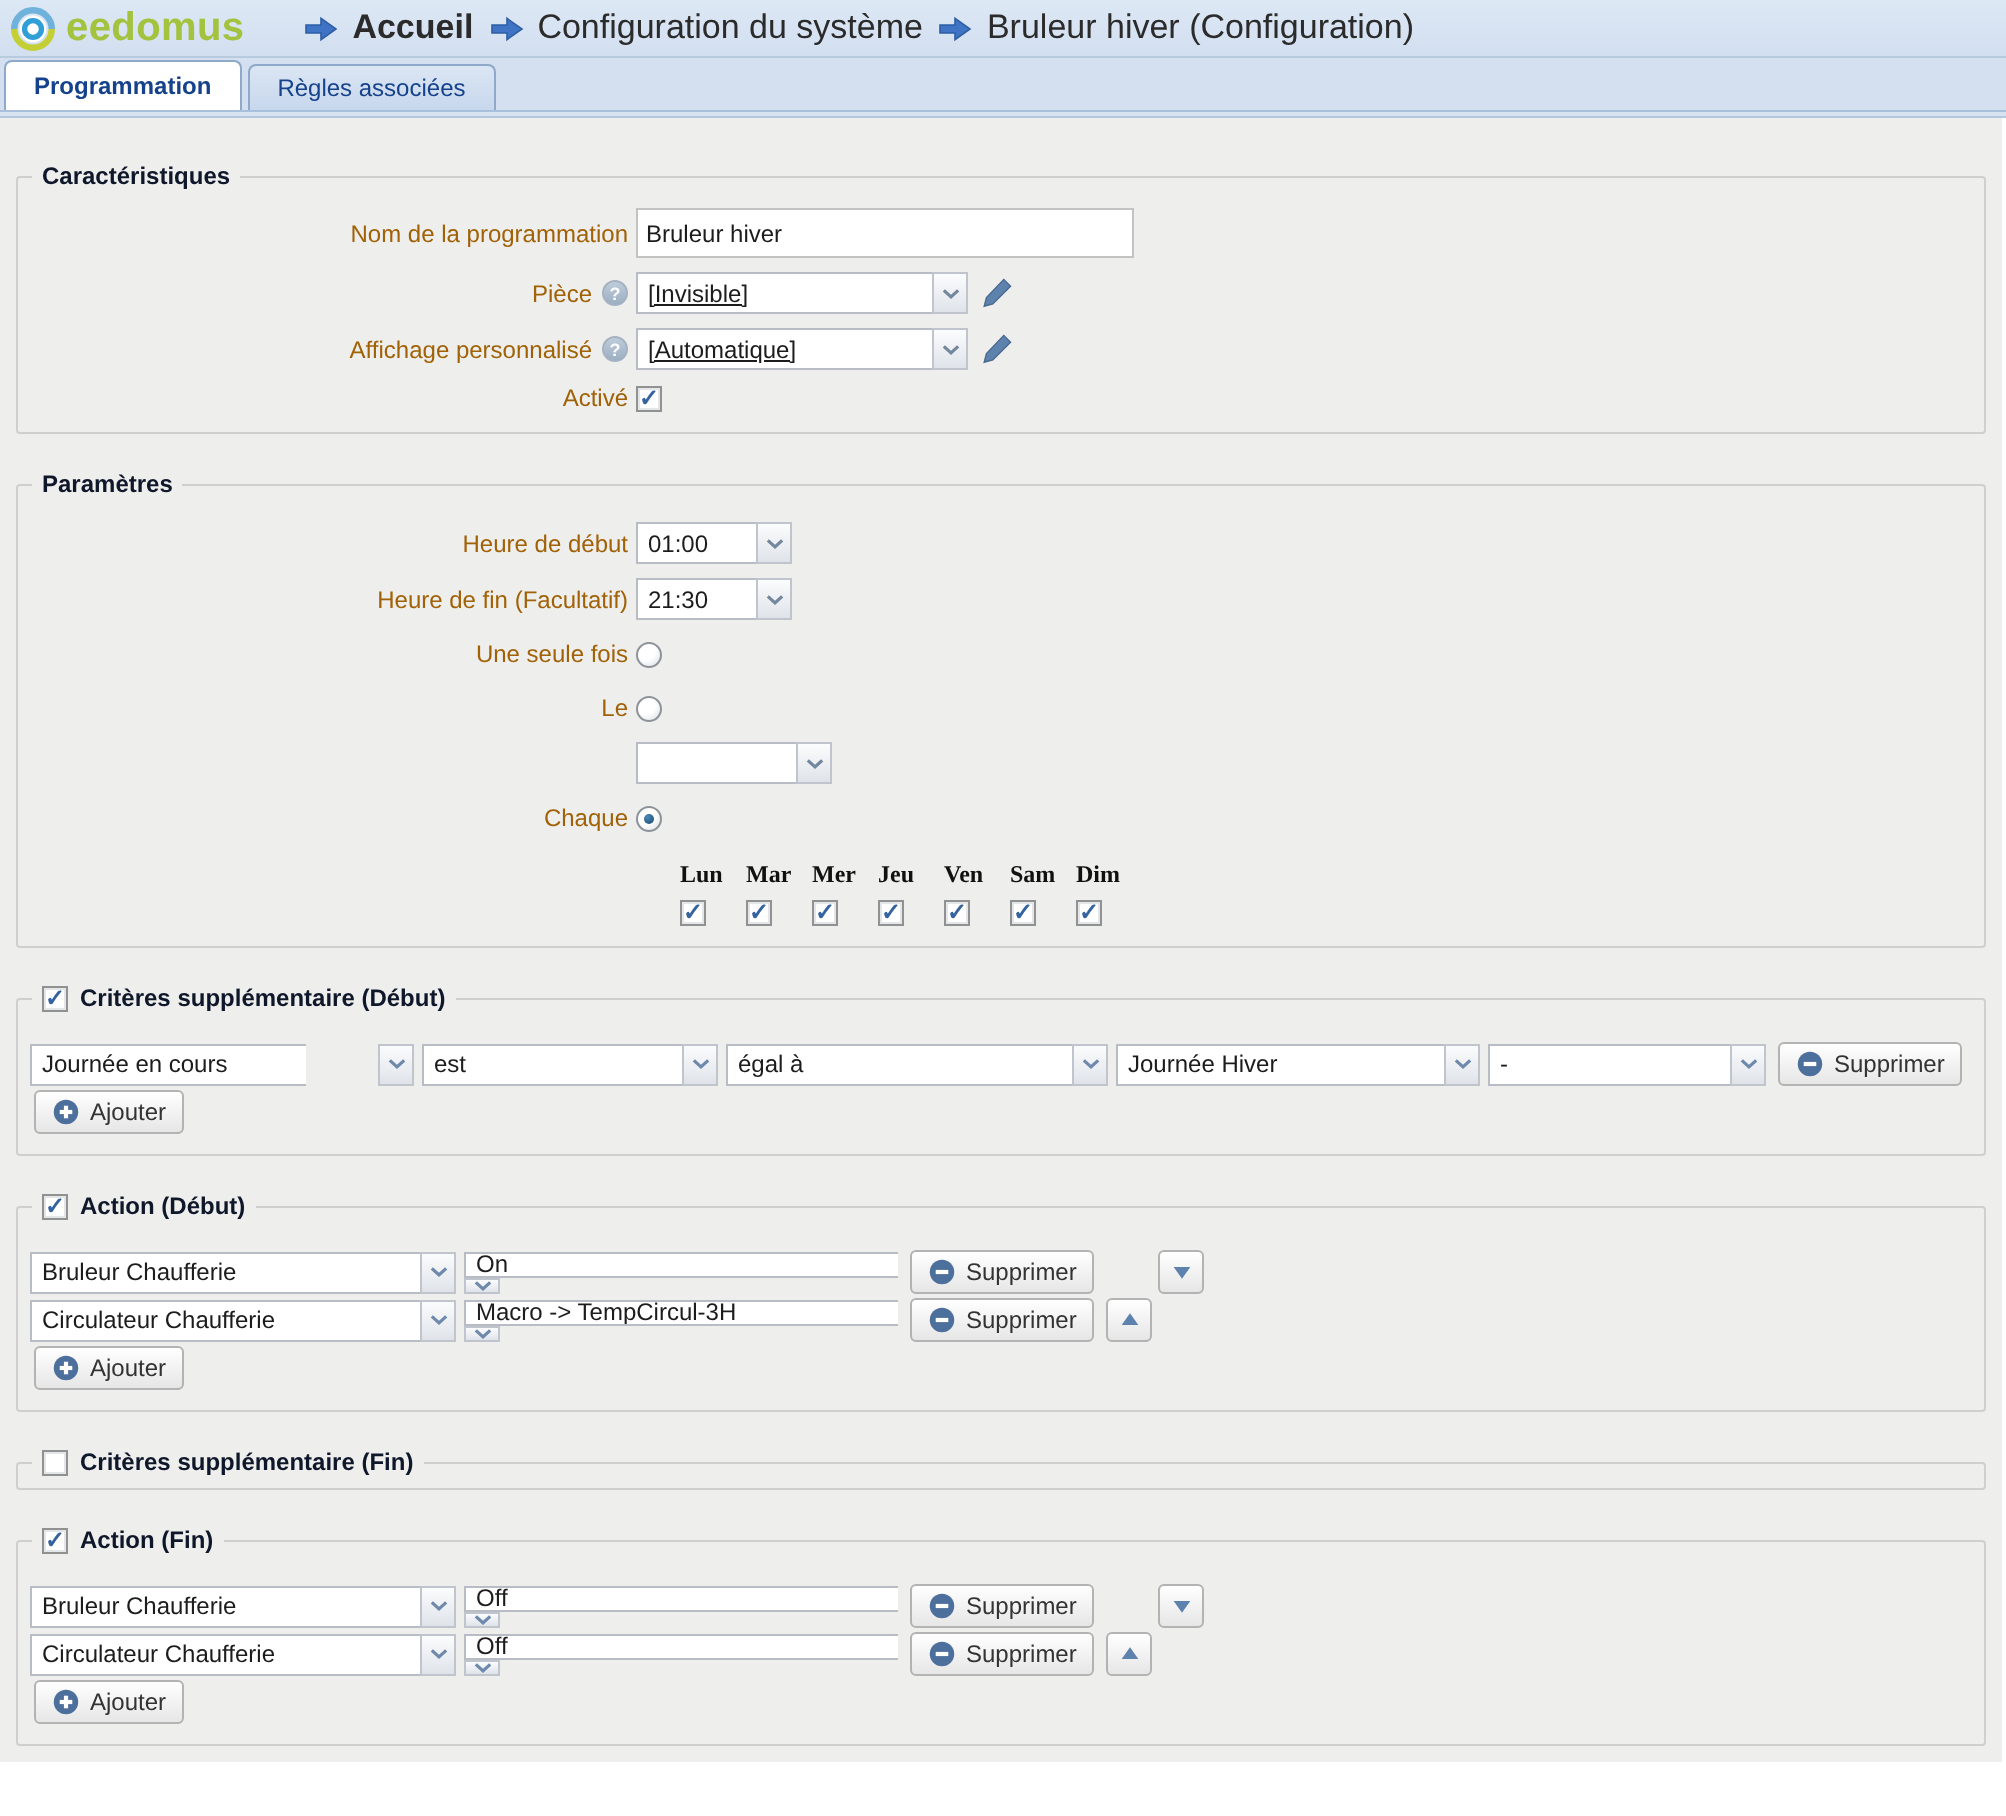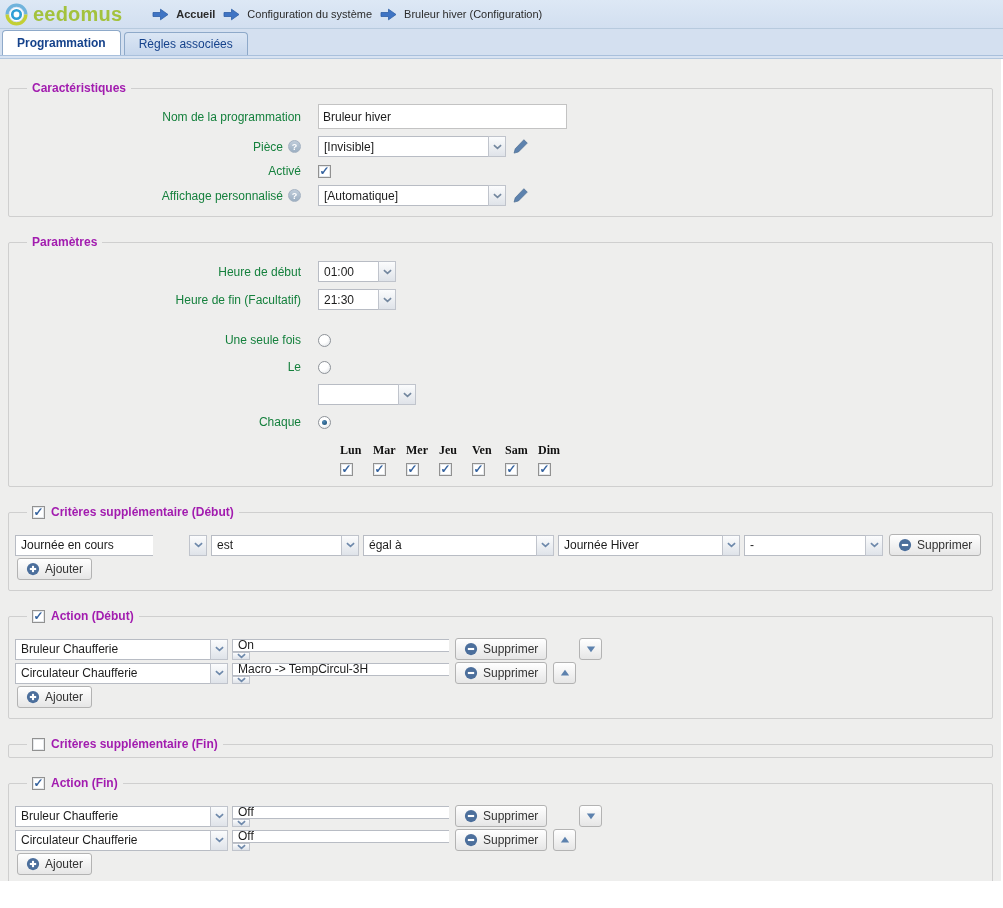--- a/index.html
+++ b/index.html
@@ -4,56 +4,56 @@
 <style>
   * { box-sizing: border-box; }
   html,body { margin:0; padding:0; background:#ffffff; }
   body { width:1003px; font-family:"Liberation Sans", sans-serif; font-size:12px; color:#1c1c1c; }
 
   
   .topbar { height:29px; background:linear-gradient(#dde8f5,#d2dff0); border-bottom:1px solid #b7cade;
             display:flex; align-items:center; }
   .logo { display:flex; align-items:center; gap:5px; margin-left:5px; cursor:pointer; }
   .logo-text { color:#a3c23d; font-weight:bold; font-size:20px; letter-spacing:0.2px; }
-  .breadcrumb { display:flex; align-items:center; gap:8px; margin-left:30px; font-size:11px; color:#2b2b2b; }
+  .breadcrumb { display:flex; align-items:center; gap:8px; margin-left:30px; font-size:17px; color:#2b2b2b; }
   .crumb { display:flex; align-items:center; gap:7px; cursor:pointer; }
   .crumb.first .crumb-label { font-weight:bold; }
   .bc-arrow { display:inline-flex; }
 
   
   .tabbar { height:26px; background:#d4e0f0; display:flex; align-items:flex-end; padding-left:2px; }
   .tab { display:flex; align-items:center; padding:0 14px; border:1px solid #8ea9c9; border-bottom:none;
          border-radius:4px 4px 0 0; margin-right:3px; cursor:pointer; color:#15428b; }
   .tab.active { background:#ffffff; font-weight:bold; height:25px; }
   .tab.inactive { background:linear-gradient(#dbe6f4,#c7d7ec); height:23px; }
   .tabstrip-a { height:1px; background:#a9c0dc; }
   .tabstrip-b { height:2px; background:#d8e3f2; }
   .tabstrip-c { height:1px; background:#b3c7de; }
 
   
   .content { background:#eeeeed; height:822px; padding-top:12px; border-right:2px solid #ffffff; }
 
   .fs { margin:0 8px; border:1px solid #cfcfcf; border-radius:2px; padding:2px 6px 10px; }
   .fs + .fs, .fs.gap { margin-top:18px; }
-  .fs legend { font-weight:bold; color:#a21caf; padding:0 5px; margin-left:12px;
+  .fs legend { font-weight:bold; color:#0f172a; padding:0 5px; margin-left:1px;
                display:flex; align-items:center; gap:6px; }
   .fs.empty { padding-bottom:4px; }
 
   .frow { display:flex; align-items:center; margin-top:7px; }
   .flabel { width:303px; display:flex; justify-content:flex-end; align-items:center; gap:5px;
-            padding-right:17px; color:#15803d; }
+            padding-right:4px; color:#a16207; }
 
   
   .tinput { width:249px; height:25px; border:1px solid #c3c3c3; padding:1px 4px; font:12px "Liberation Sans",sans-serif; background:#fff; color:#1c1c1c; }
   .combo { display:flex; height:21px; cursor:pointer; }
   .combo-field { flex:1; background:#fff; border:1px solid #b8bcc4; border-right:none;
                  display:flex; align-items:center; padding:0 5px; overflow:hidden; white-space:nowrap; }
   .combo-trigger { width:18px; border:1px solid #c0c4cc; background:linear-gradient(#fbfcfd,#dfe3e9);
                    display:flex; align-items:center; justify-content:center; }
-  .w178 { width:188px; } .w78 { width:78px; } .w98 { width:98px; }
+  .w178 { width:166px;text-decoration:underline; } .w78 { width:78px; } .w98 { width:98px; }
   .w215 { width:192px;gap:36px; } .w148 { width:148px; } .w167 { width:191px; } .w182 { width:182px; } .w139 { width:139px; }
   .w213 { width:213px; } .w217 { width:217px;flex-direction:column; }
 
   
   .cb { width:13px; height:13px; background:#fff; border:1px solid #919191; box-shadow:inset 0 0 0 1px #e4e7ea;
         display:inline-flex; align-items:center; justify-content:center; cursor:pointer; flex:0 0 auto; }
   .cb.on::after { content:"✓"; color:#35639f; font-size:12px; font-weight:bold; line-height:10px; margin-top:-1px; }
   .radio { width:13px; height:13px; border-radius:50%; border:1px solid #8e9399; cursor:pointer; flex:0 0 auto;
            background:radial-gradient(circle at 35% 30%, #ffffff 45%, #d9dde1); position:relative; }
   .radio.on::after { content:""; position:absolute; left:3px; top:3px; width:5px; height:5px; border-radius:50%;
@@ -160,41 +160,41 @@
             </svg>
         </span>
       </div>
       <span class="pencil">
         <svg width="17" height="17" viewBox="0 0 18 18">
             <path d="M12.6 1.8 L16.2 5.4 L6.8 14.8 L2.2 16 L3.4 11.4 Z" fill="#5d82ae" stroke="#48688d" stroke-width="0.7"></path>
           </svg>
       </span>
     </div>
     <div class="frow">
-      <span class="flabel">Activé</span>
-      <span class="cb on"></span>
-    </div>
-    <div class="frow">
       <span class="flabel">
         <span>Affichage personnalisé</span>
         <span class="help"></span>
       </span>
       <div class="combo w178">
         <span class="combo-field">[Automatique]</span>
         <span class="combo-trigger">
           <svg width="9" height="6" viewBox="0 0 10 6">
               <polyline points="1,1 5,4.6 9,1" fill="none" stroke="#73879f" stroke-width="1.8"></polyline>
             </svg>
         </span>
       </div>
       <span class="pencil">
         <svg width="17" height="17" viewBox="0 0 18 18">
             <path d="M12.6 1.8 L16.2 5.4 L6.8 14.8 L2.2 16 L3.4 11.4 Z" fill="#5d82ae" stroke="#48688d" stroke-width="0.7"></path>
           </svg>
       </span>
+    </div>
+    <div class="frow">
+      <span class="flabel">Activé</span>
+      <span class="cb on"></span>
     </div>
   </fieldset>
 
   <fieldset class="fs">
     <legend>
       <span>Paramètres</span>
     </legend>
     <div class="frow" style="margin-top:10px;">
       <span class="flabel">Heure de début</span>
       <div class="combo w78">
@@ -210,21 +210,21 @@
       <span class="flabel">Heure de fin (Facultatif)</span>
       <div class="combo w78">
         <span class="combo-field">21:30</span>
         <span class="combo-trigger">
           <svg width="9" height="6" viewBox="0 0 10 6">
               <polyline points="1,1 5,4.6 9,1" fill="none" stroke="#73879f" stroke-width="1.8"></polyline>
             </svg>
         </span>
       </div>
     </div>
-    <div class="frow" style="margin-top:23px;align-items:flex-end;">
+    <div class="frow" style="margin-top:10px;align-items:flex-end;">
       <span class="flabel">Une seule fois</span>
       <span class="radio"></span>
     </div>
     <div class="frow" style="margin-top:13px;">
       <span class="flabel">Le</span>
       <span class="radio"></span>
     </div>
     <div class="frow" style="margin-top:10px;">
       <span class="flabel"></span>
       <div class="combo w98">

